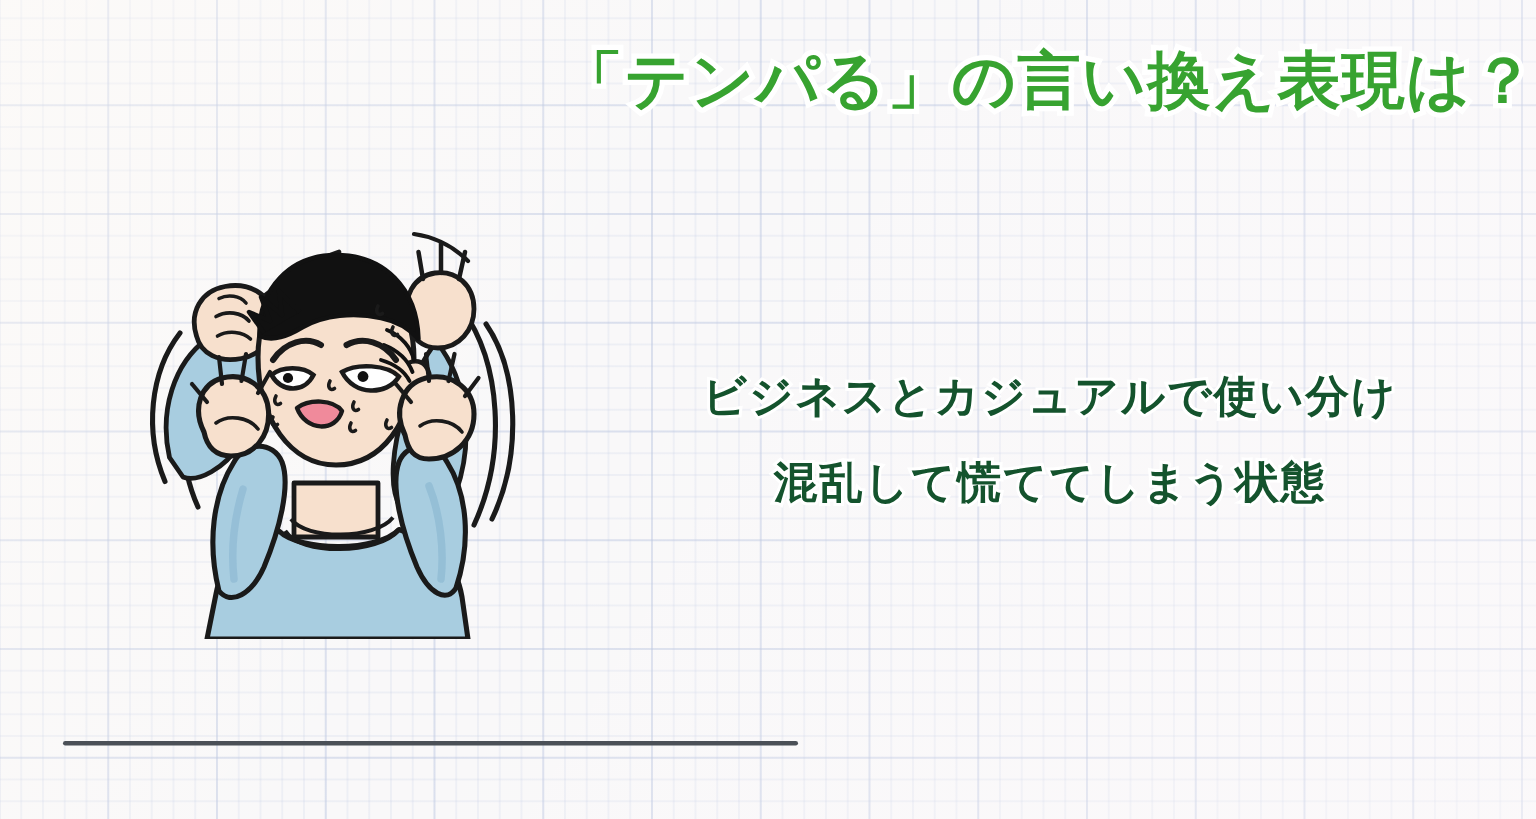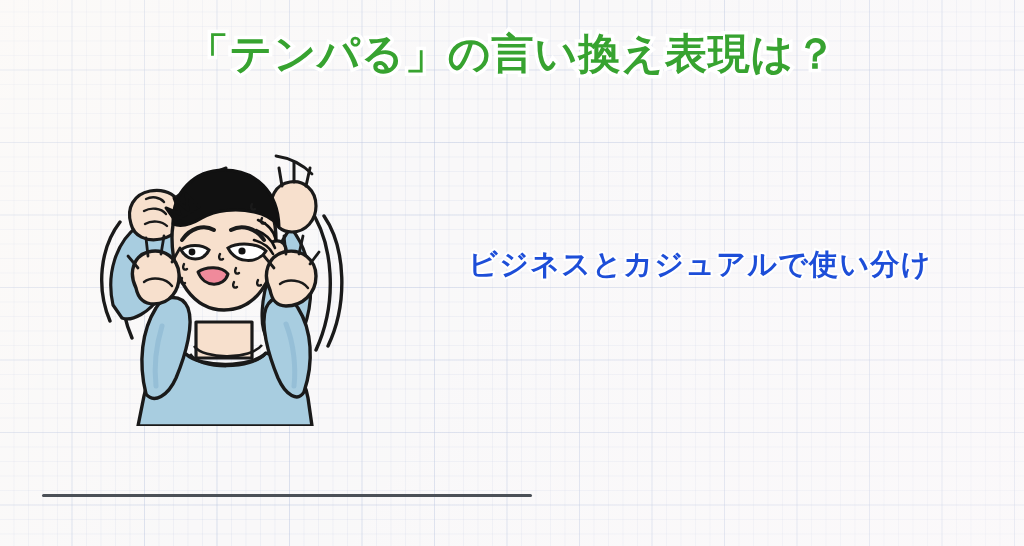--- a/index.html
+++ b/index.html
@@ -48,42 +48,42 @@
                 rgba(253,250,252,0.55) 100%);
     pointer-events: none;
   }
 
   
   #title {
     position: absolute;
     top: 28px;
     left: 0;
     width: 1024px;
-    text-align: center;
+    text-align: right;
     font-size: 42px;
     font-weight: bold;
     letter-spacing: 0.02em;
     color: #37a330;
     -webkit-text-stroke: 7px #ffffff;
     paint-order: stroke fill;
     text-shadow:
        0 0 2px #ffffff,
        0 0 4px #ffffff;
     white-space: nowrap;
     line-height: 1.25;
   }
 
   
   #subcopy {
     position: absolute;
     left: 420px;
     top: 236px;
     width: 560px;
     text-align: center;
-    color: #1d4ed8;
+    color: #14532d;
     font-size: 29px;
     font-weight: bold;
     line-height: 1.95;
     letter-spacing: 0.045em;
     -webkit-text-stroke: 4px #ffffff;
     paint-order: stroke fill;
     white-space: nowrap;
   }
   #subcopy .line { display: block; }
 
@@ -240,17 +240,18 @@
         <path d="M86 230 C80 250 78 272 80 290"></path>
         <path d="M210 228 C218 248 220 272 218 290"></path>
       </g>
     </svg>
   </div>
 
   <div id="title">「テンパる」の言い換え表現は？</div>
 
   <div id="subcopy">
     <span class="line">ビジネスとカジュアルで使い分け</span>
+    <span class="line">混乱して慌ててしまう状態</span>
   </div>
 
   <div id="bottom-rule"></div>
 
 </div>
 
 </body></html>

